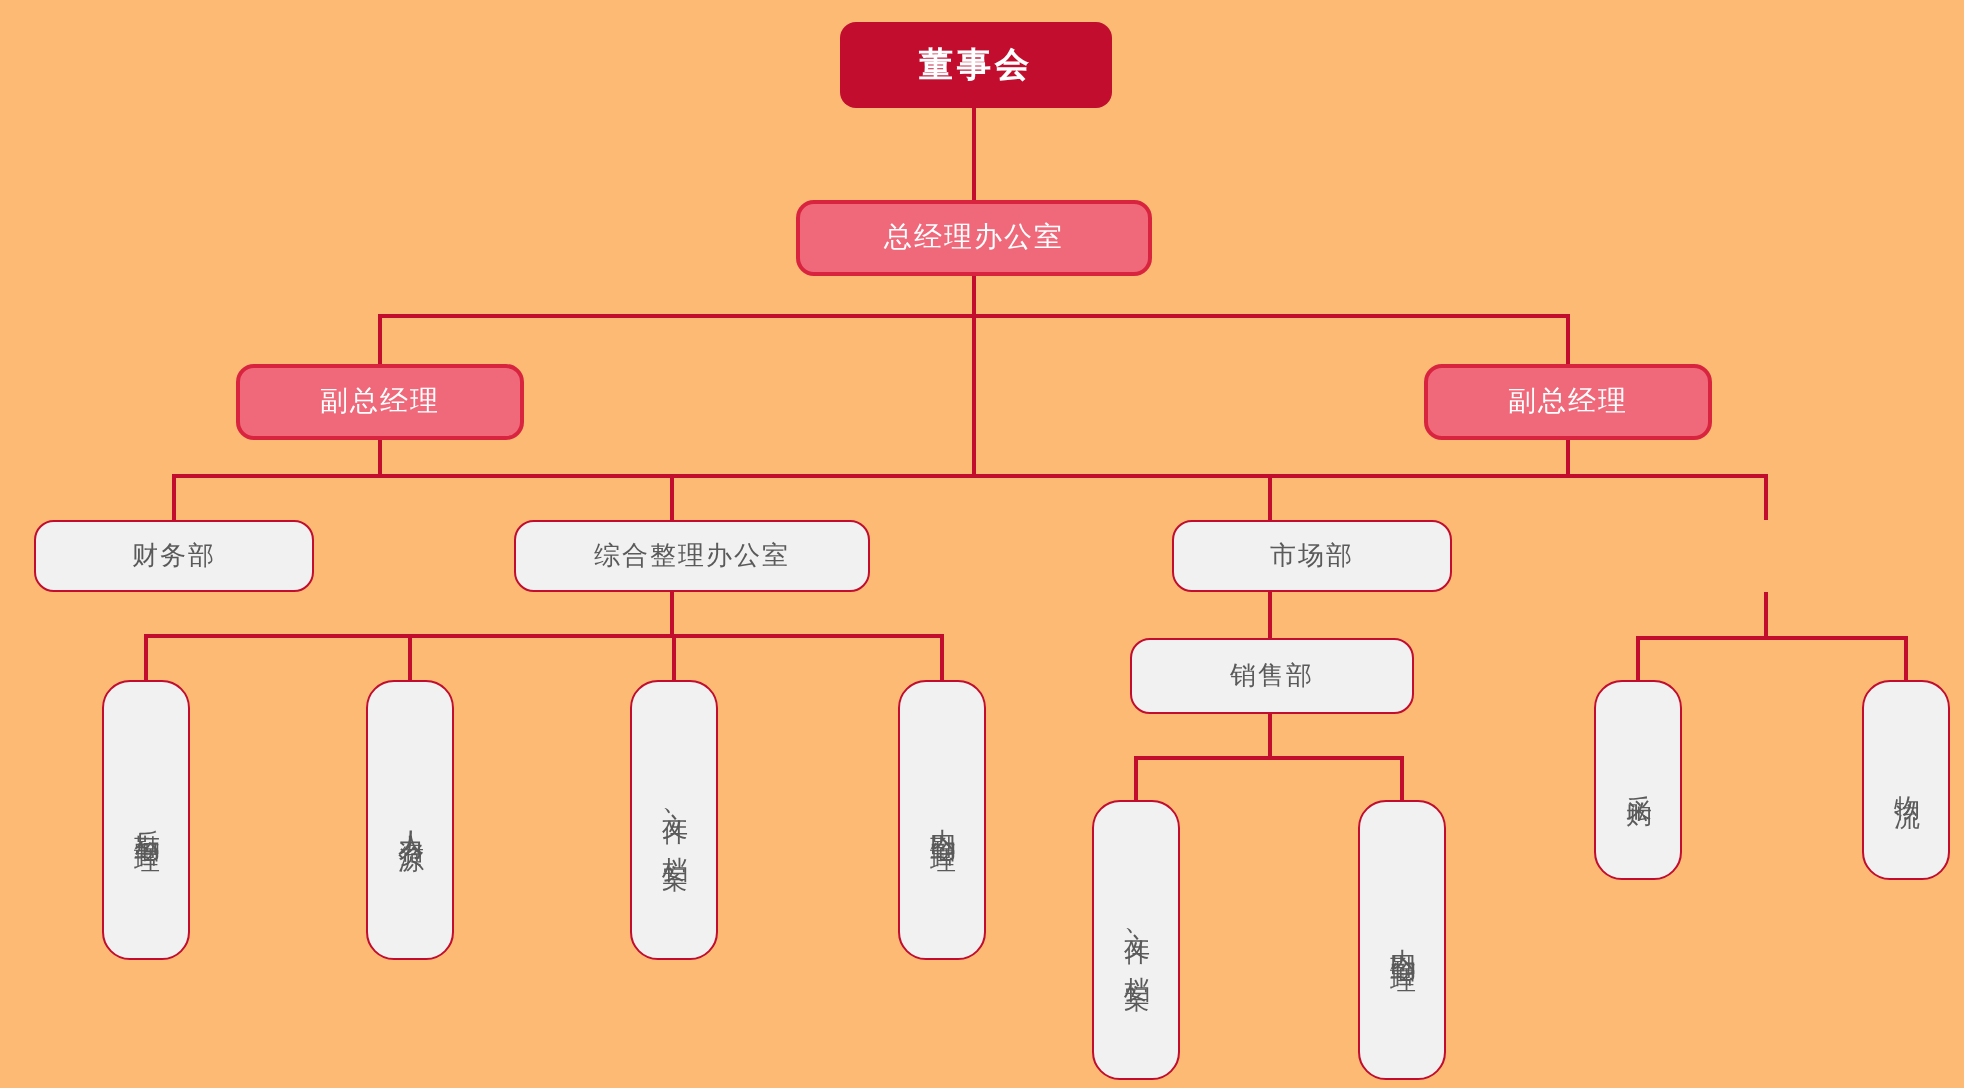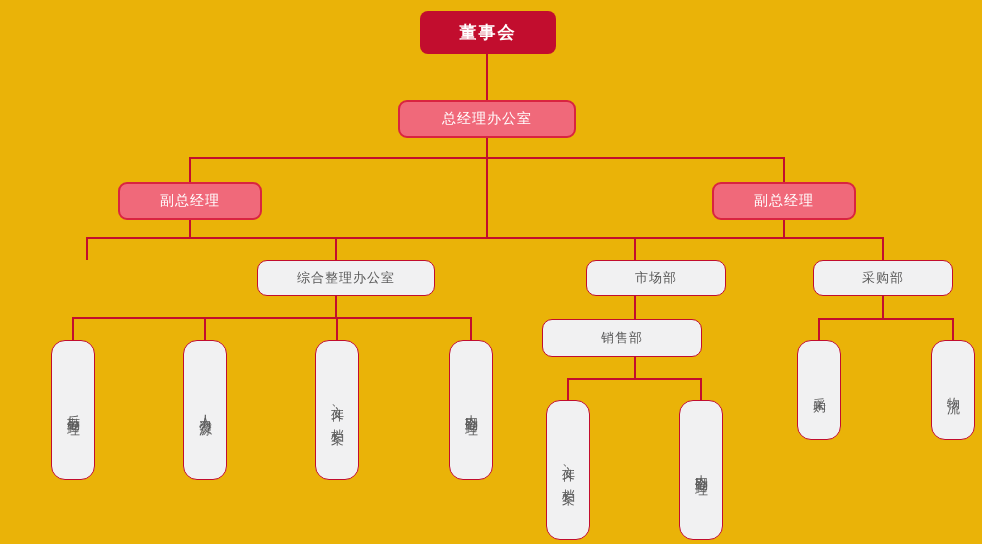--- a/index.html
+++ b/index.html
@@ -1,17 +1,17 @@
 <!DOCTYPE html>
 <html><head>
 <meta charset="utf-8">
 <style>
   html,body{margin:0;padding:0;background:#ffffff;}
   .canvas{
-    position:relative;width:982px;height:544px;background:#eab308;overflow:hidden;
+    position:relative;width:982px;height:544px;background:#fdba74;overflow:hidden;
     font-family:"Liberation Sans", sans-serif;
   }
   
   .vline,.hline{position:absolute;background:#c20d2e;}
   .vline{width:2px;}
   .hline{height:2px;}
   
   .node{
     position:absolute;display:flex;align-items:center;justify-content:center;
     box-sizing:border-box;text-align:center;
@@ -72,24 +72,24 @@
 
   <div class="vline" style="left:882px;top:296px;height:23px"></div>
   <div class="hline" style="left:818px;top:318px;width:135px"></div>
   <div class="vline" style="left:818px;top:318px;height:22px"></div>
   <div class="vline" style="left:952px;top:318px;height:22px"></div>
 
   <div class="node root" style="left:420px;top:11px;width:136px;height:43px">董事会</div>
   <div class="node manager" style="left:398px;top:100px;width:178px;height:38px">总经理办公室</div>
   <div class="node manager" style="left:118px;top:182px;width:144px;height:38px">副总经理</div>
   <div class="node manager" style="left:712px;top:182px;width:144px;height:38px">副总经理</div>
+  <div class="node dept" style="left:17px;top:260px;width:140px;height:36px">财务部</div>
   <div class="node dept" style="left:257px;top:260px;width:178px;height:36px">综合整理办公室</div>
   <div class="node dept" style="left:586px;top:260px;width:140px;height:36px">市场部</div>
-  <div class="node dept" style="left:813px;top:260px;width:140px;height:36px">采购部</div>
-  <div class="node dept" style="left:542px;top:319px;width:160px;height:38px">销售部</div>
+  <div class="node dept" style="left:565px;top:319px;width:142px;height:38px">销售部</div>
   <div class="node vert" style="left:51px;top:340px;width:44px;height:140px">后勤管理</div>
   <div class="node vert" style="left:183px;top:340px;width:44px;height:140px">人力资源</div>
   <div class="node vert" style="left:315px;top:340px;width:44px;height:140px">文件、档案</div>
   <div class="node vert" style="left:449px;top:340px;width:44px;height:140px">内勤管理</div>
   <div class="node vert" style="left:546px;top:400px;width:44px;height:140px">文件、档案</div>
   <div class="node vert" style="left:679px;top:400px;width:44px;height:140px">内勤管理</div>
   <div class="node vert" style="left:797px;top:340px;width:44px;height:100px">采购</div>
   <div class="node vert" style="left:931px;top:340px;width:44px;height:100px">物流</div>
 
 </div>

